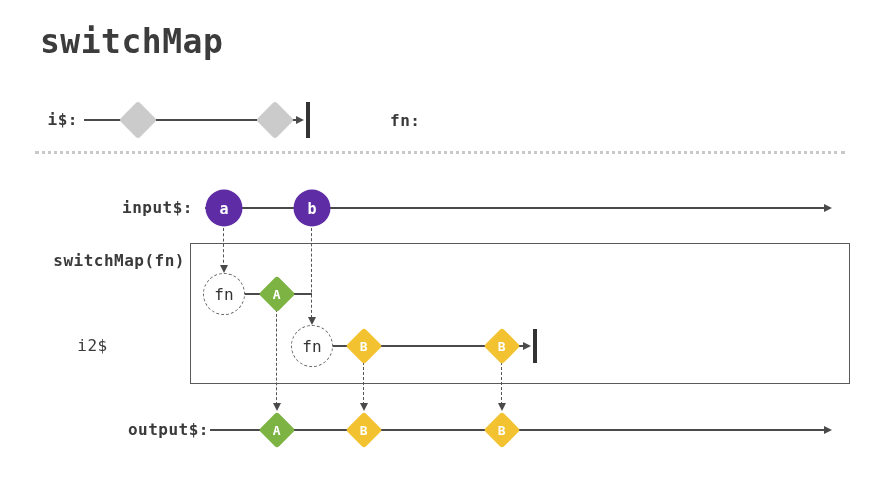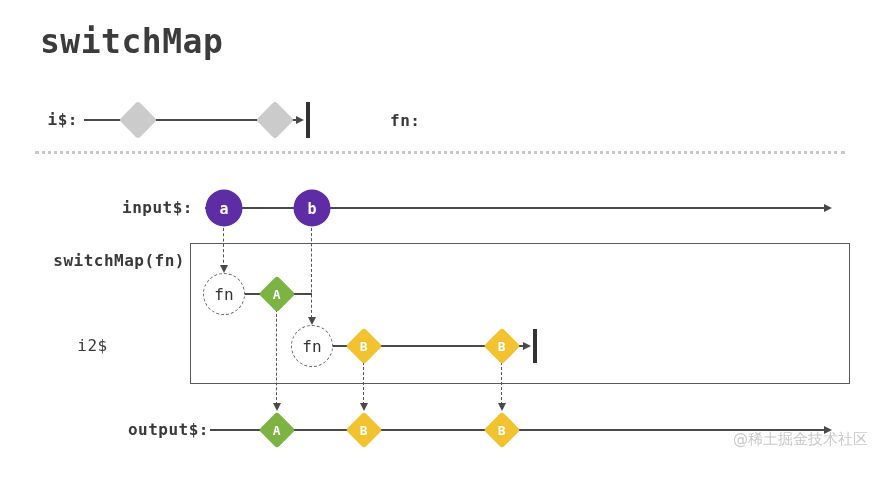--- a/index.html
+++ b/index.html
@@ -110,15 +110,14 @@
   <div class="diamond green" style="left:277px;top:430px;">
     <span class="dl">A</span>
   </div>
   <div class="diamond amber" style="left:364px;top:430px;">
     <span class="dl">B</span>
   </div>
   <div class="diamond amber" style="left:502px;top:430px;">
     <span class="dl">B</span>
   </div>
 
-  <div class="watermark">@稀土掘金技术社区</div>
 
 </div>
 
 </body></html>

